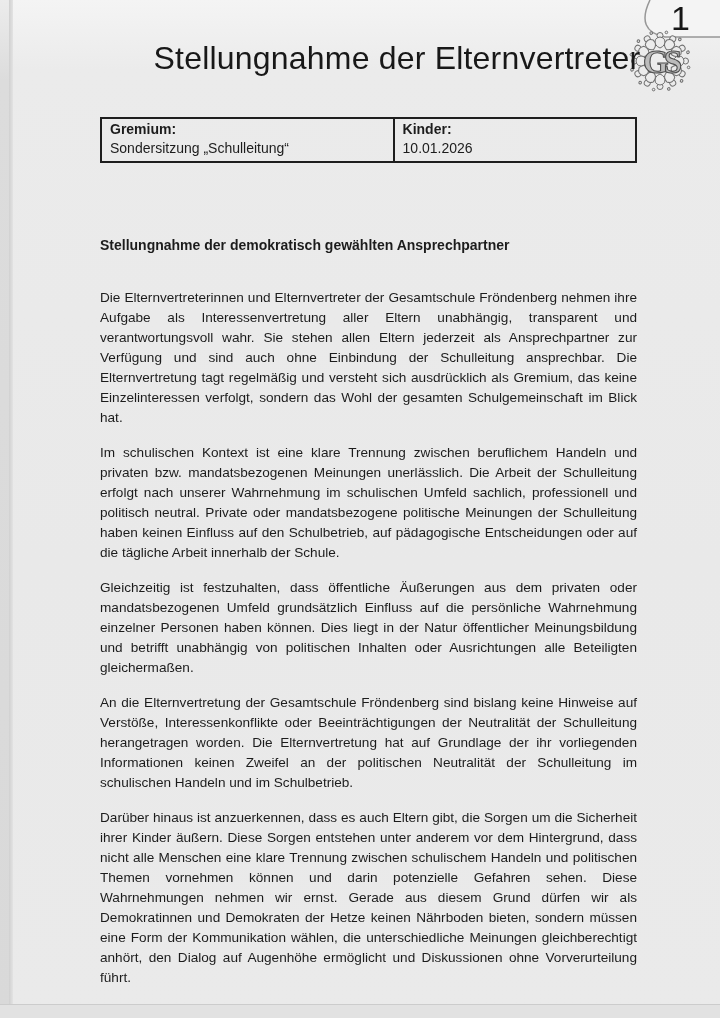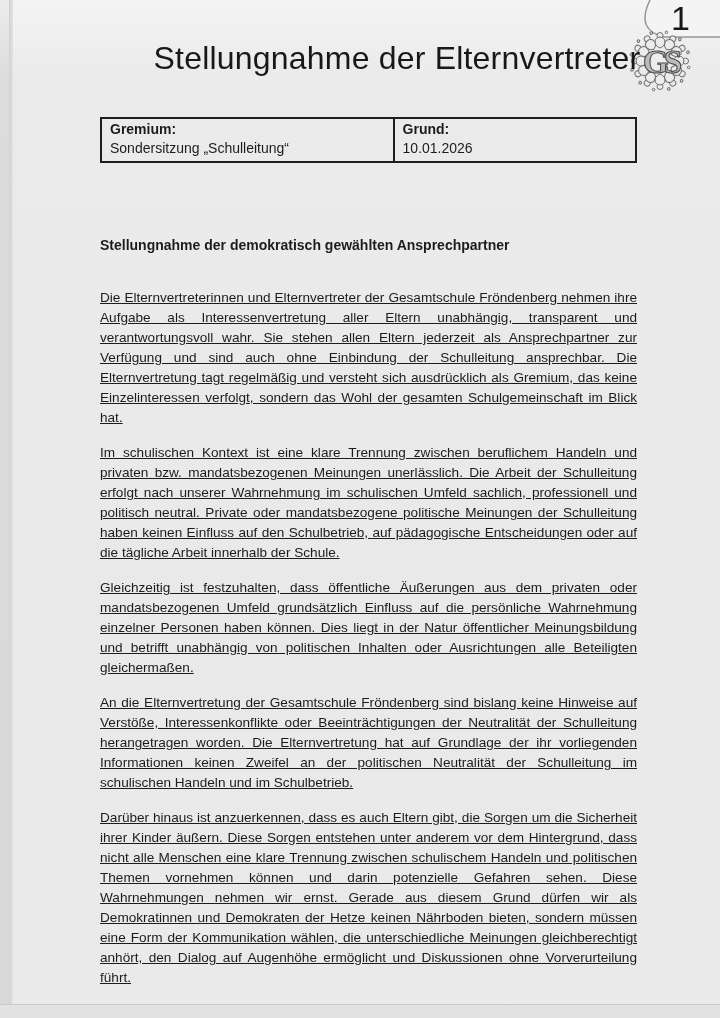--- a/index.html
+++ b/index.html
@@ -40,21 +40,21 @@
                 font-size:14px; line-height:19px;margin-top:28px; }
   .meta-table td { border:2px solid #1e1e1e; vertical-align:top;
                    padding:1px 8px 3px 8px; }
   .meta-table .c-left  { width:55%; }
   .meta-table .c-right { width:45%; }
   .cell-label { font-weight:bold; }
 
   
   .body-heading { position:absolute; left:100px; top:237px; width:537px;
                   font-size:14px; font-weight:bold; margin:0; }
-  .body-text { position:absolute; left:100px; top:288px; width:537px;text-decoration:underline; }
+  .body-text { position:absolute; left:100px; top:288px; width:537px; }
   .body-text p { margin:0 0 15px 0; font-size:13.6px; line-height:20px;
                  text-align:justify; }
   .body-text p:last-child { margin-bottom:8px; }
 </style>
 </head>
 <body>
 
 <div class="scan">
 
   <div class="edge-left"></div>
@@ -95,21 +95,21 @@
   <h1 class="doc-title">Stellungnahme der Elternvertreter</h1>
 
   <table class="meta-table">
     <tbody>
       <tr>
         <td class="c-left">
           <div class="cell-label">Gremium:</div>
           <div class="cell-value">Sondersitzung „Schulleitung“</div>
         </td>
         <td class="c-right">
-          <div class="cell-label">Grund:</div>
+          <div class="cell-label">Kinder:</div>
           <div class="cell-value">10.01.2026</div>
         </td>
       </tr>
     </tbody>
   </table>
 
   <h2 class="body-heading">Stellungnahme der demokratisch gewählten Ansprechpartner</h2>
 
   <div class="body-text">
     <p>Die Elternvertreterinnen und Elternvertreter der Gesamtschule Fröndenberg nehmen ihre Aufgabe als Interessenvertretung aller Eltern unabhängig, transparent und verantwortungsvoll wahr. Sie stehen allen Eltern jederzeit als Ansprechpartner zur Verfügung und sind auch ohne Einbindung der Schulleitung ansprechbar. Die Elternvertretung tagt regelmäßig und versteht sich ausdrücklich als Gremium, das keine Einzelinteressen verfolgt, sondern das Wohl der gesamten Schulgemeinschaft im Blick hat.</p>

